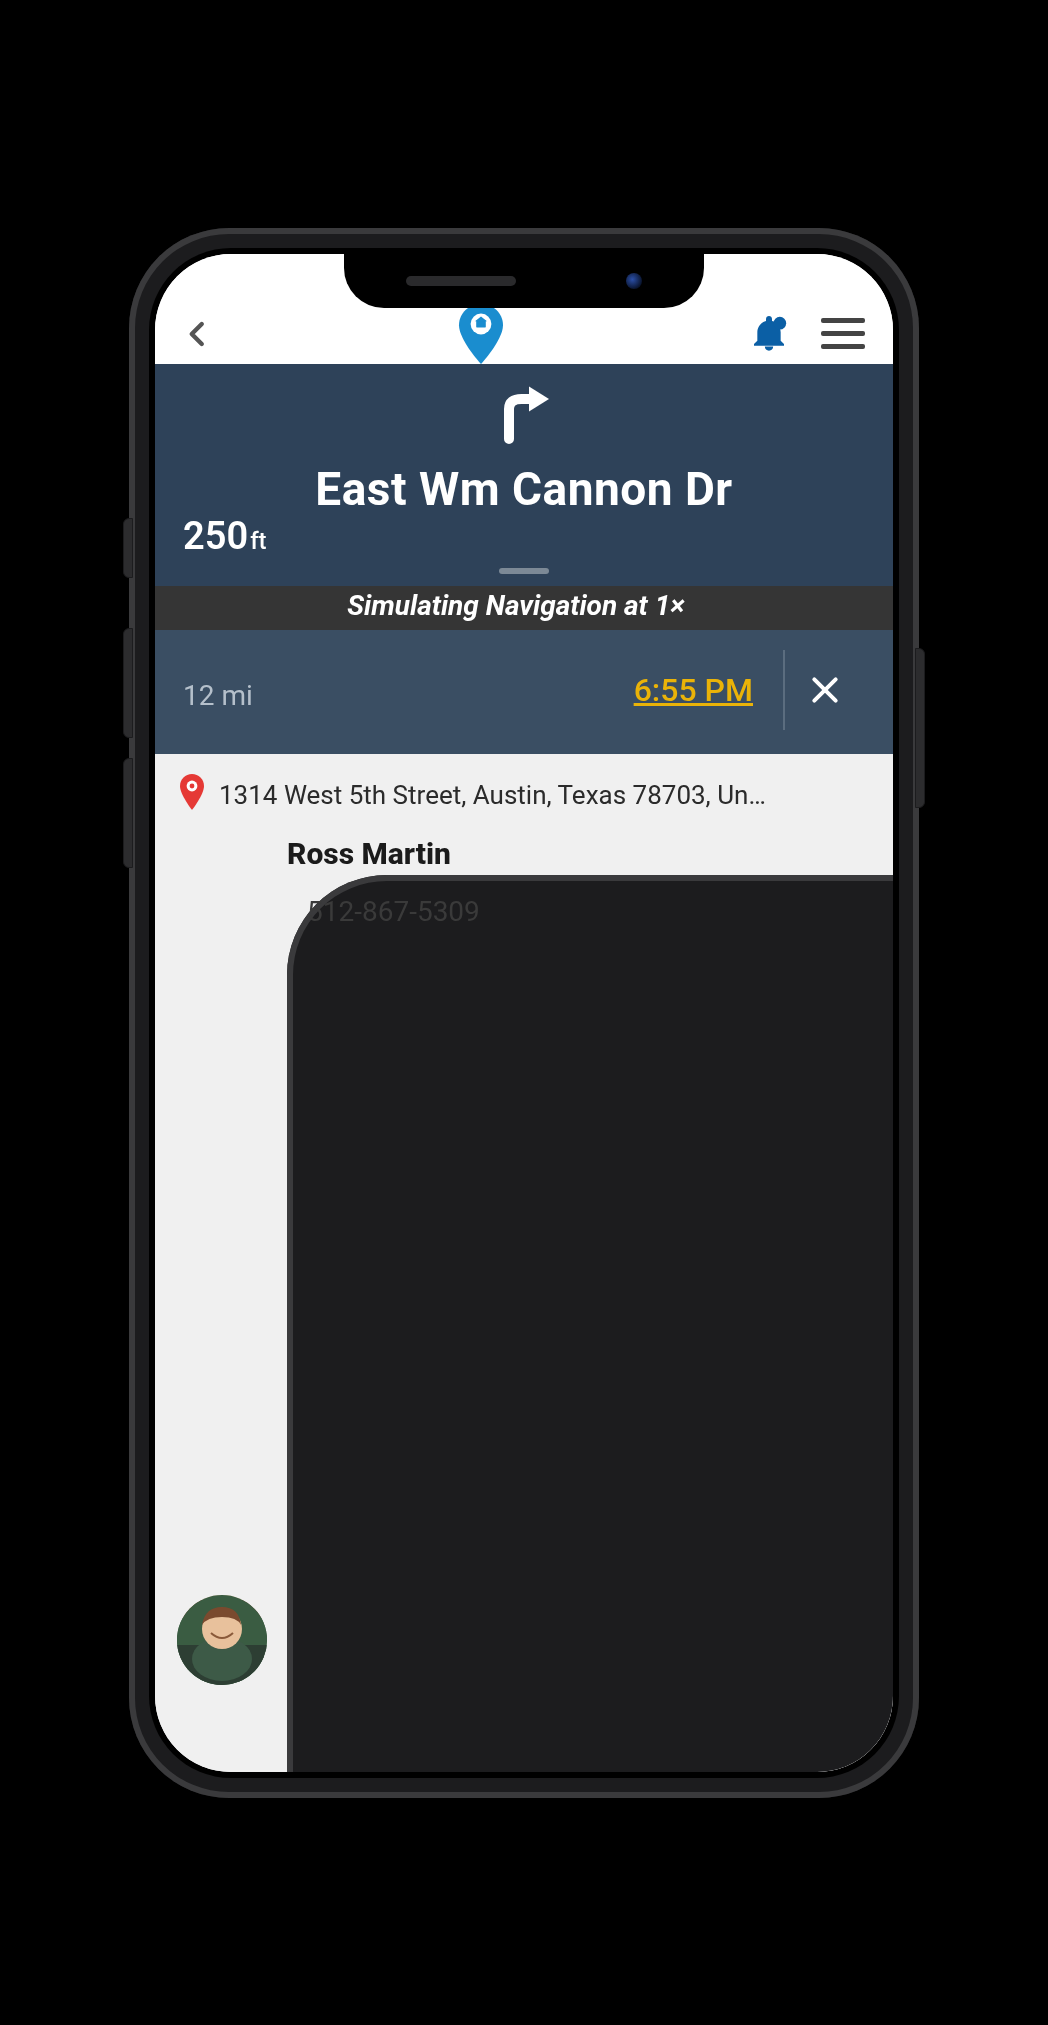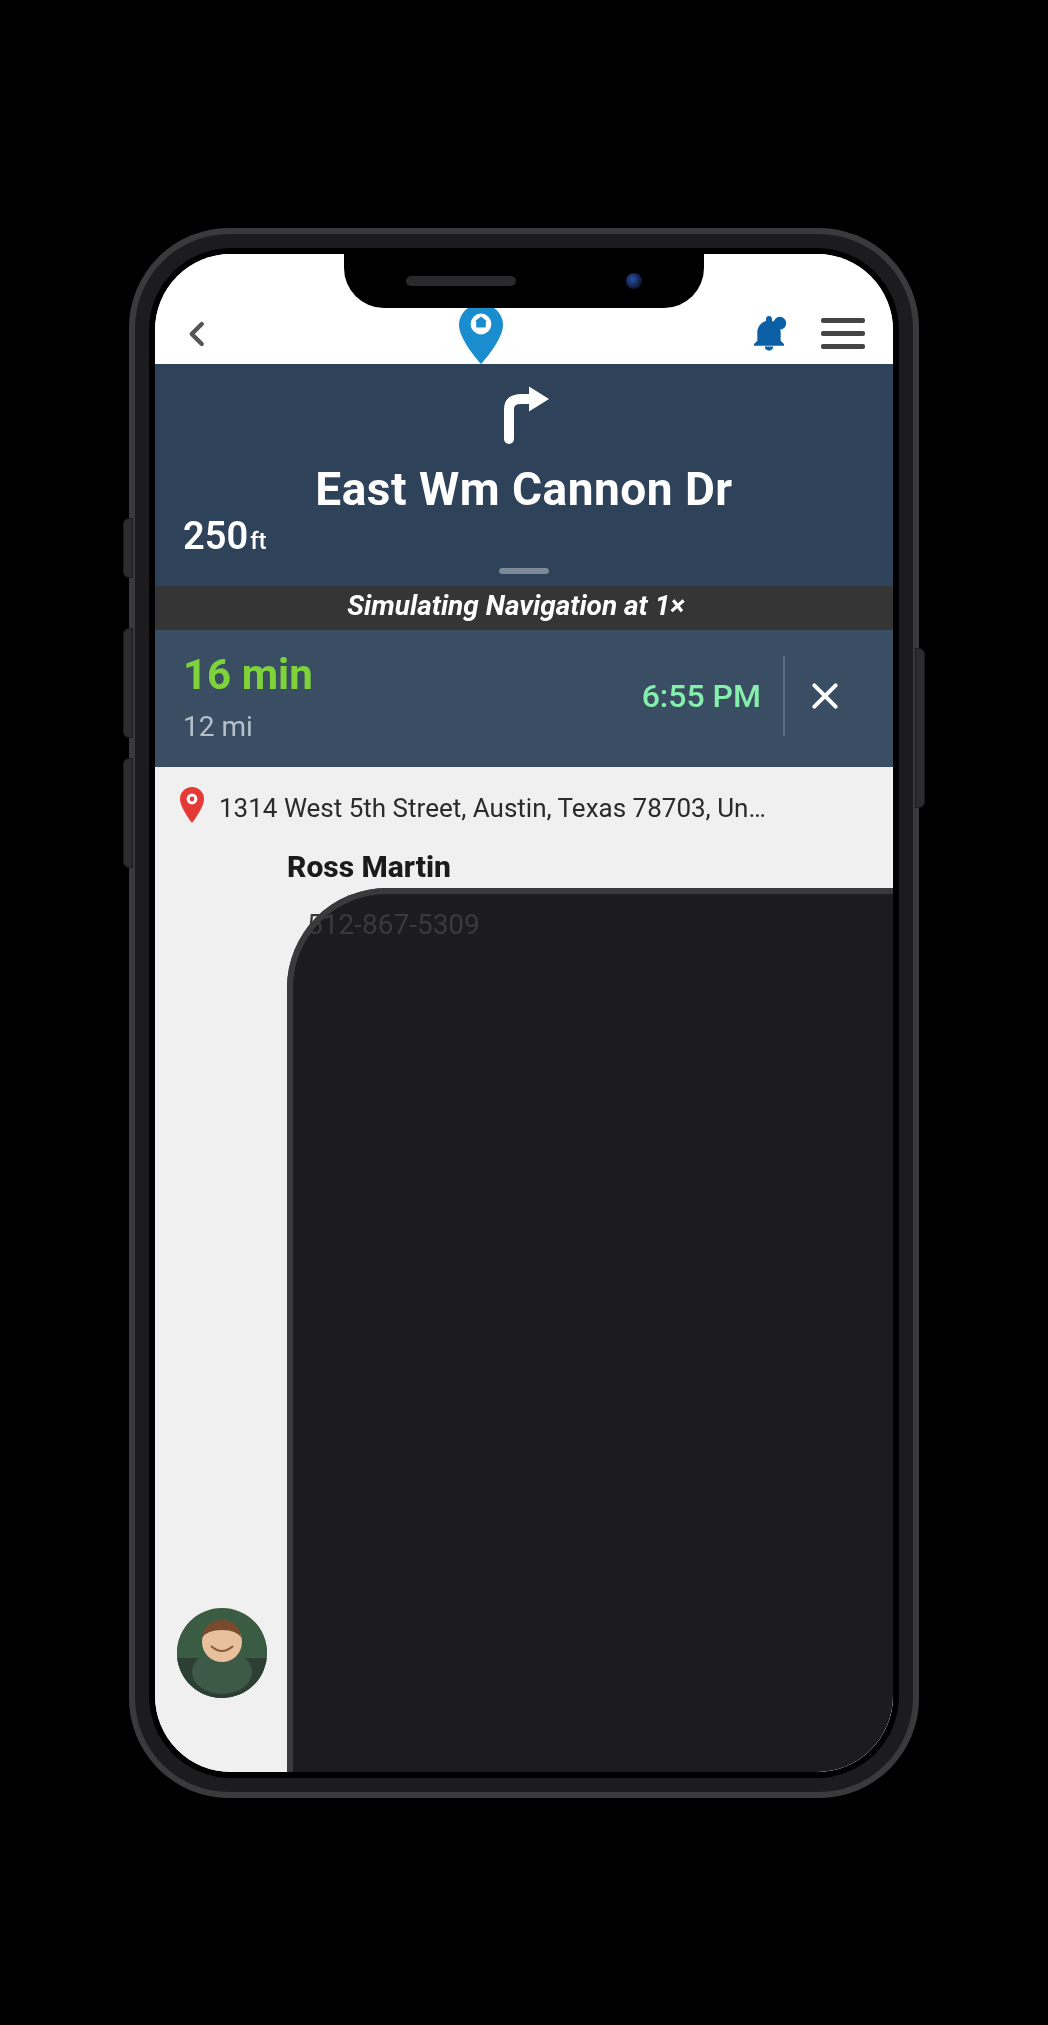--- a/index.html
+++ b/index.html
@@ -157,24 +157,24 @@
     background: #3a4e63;
     color: #fff;
     display: flex;
     align-items: center;
     padding: 20px 28px 24px 28px;
   }
   .eta-left { flex: 1;}
   .eta-time { color: #7fd33a; font-size: 42px; font-weight: 700;}
   .eta-dist { color: #b5c0cb; font-size: 28px; margin-top: 11px;}
   .eta-arrive {
-    color: #86efac; font-size: 32px; font-weight: 500;
-    padding-right: 22px;
+    color: #eab308; font-size: 32px; font-weight: 500;
+    padding-right: 30px;
     border-right: 2px solid #5b6d7f; height: 80px;
-    display: flex; align-items: center;
+    display: flex; align-items: center; text-decoration: underline;
   }
   .eta-close {
     width: 80px; display: flex; align-items: center; justify-content: center;
     font-size: 40px; font-weight: 300; color: #fff;
   }
 
   
   .bottom {
     background: #f0f0f0;
     padding: 20px 22px 58px 22px;
@@ -298,21 +298,20 @@
 
     <div class="road-label" style="left:-6px; top:-2px; transform:rotate(-4deg);">lley Rd</div>
 
     <div class="green-block a"></div>
     <div class="green-block b"></div>
 
   </div>
 
   <div class="eta-bar">
     <div class="eta-left">
-      <div class="eta-time">16 min</div>
       <div class="eta-dist">12 mi</div>
     </div>
     <div class="eta-arrive">6:55 PM</div>
     <div class="eta-close">
       <svg viewBox="0 0 24 24" width="32" height="32">
               <path d="M4 4 L20 20 M20 4 L4 20" stroke="#fff" stroke-width="3" stroke-linecap="round"></path>
             </svg>
     </div>
   </div>
 

